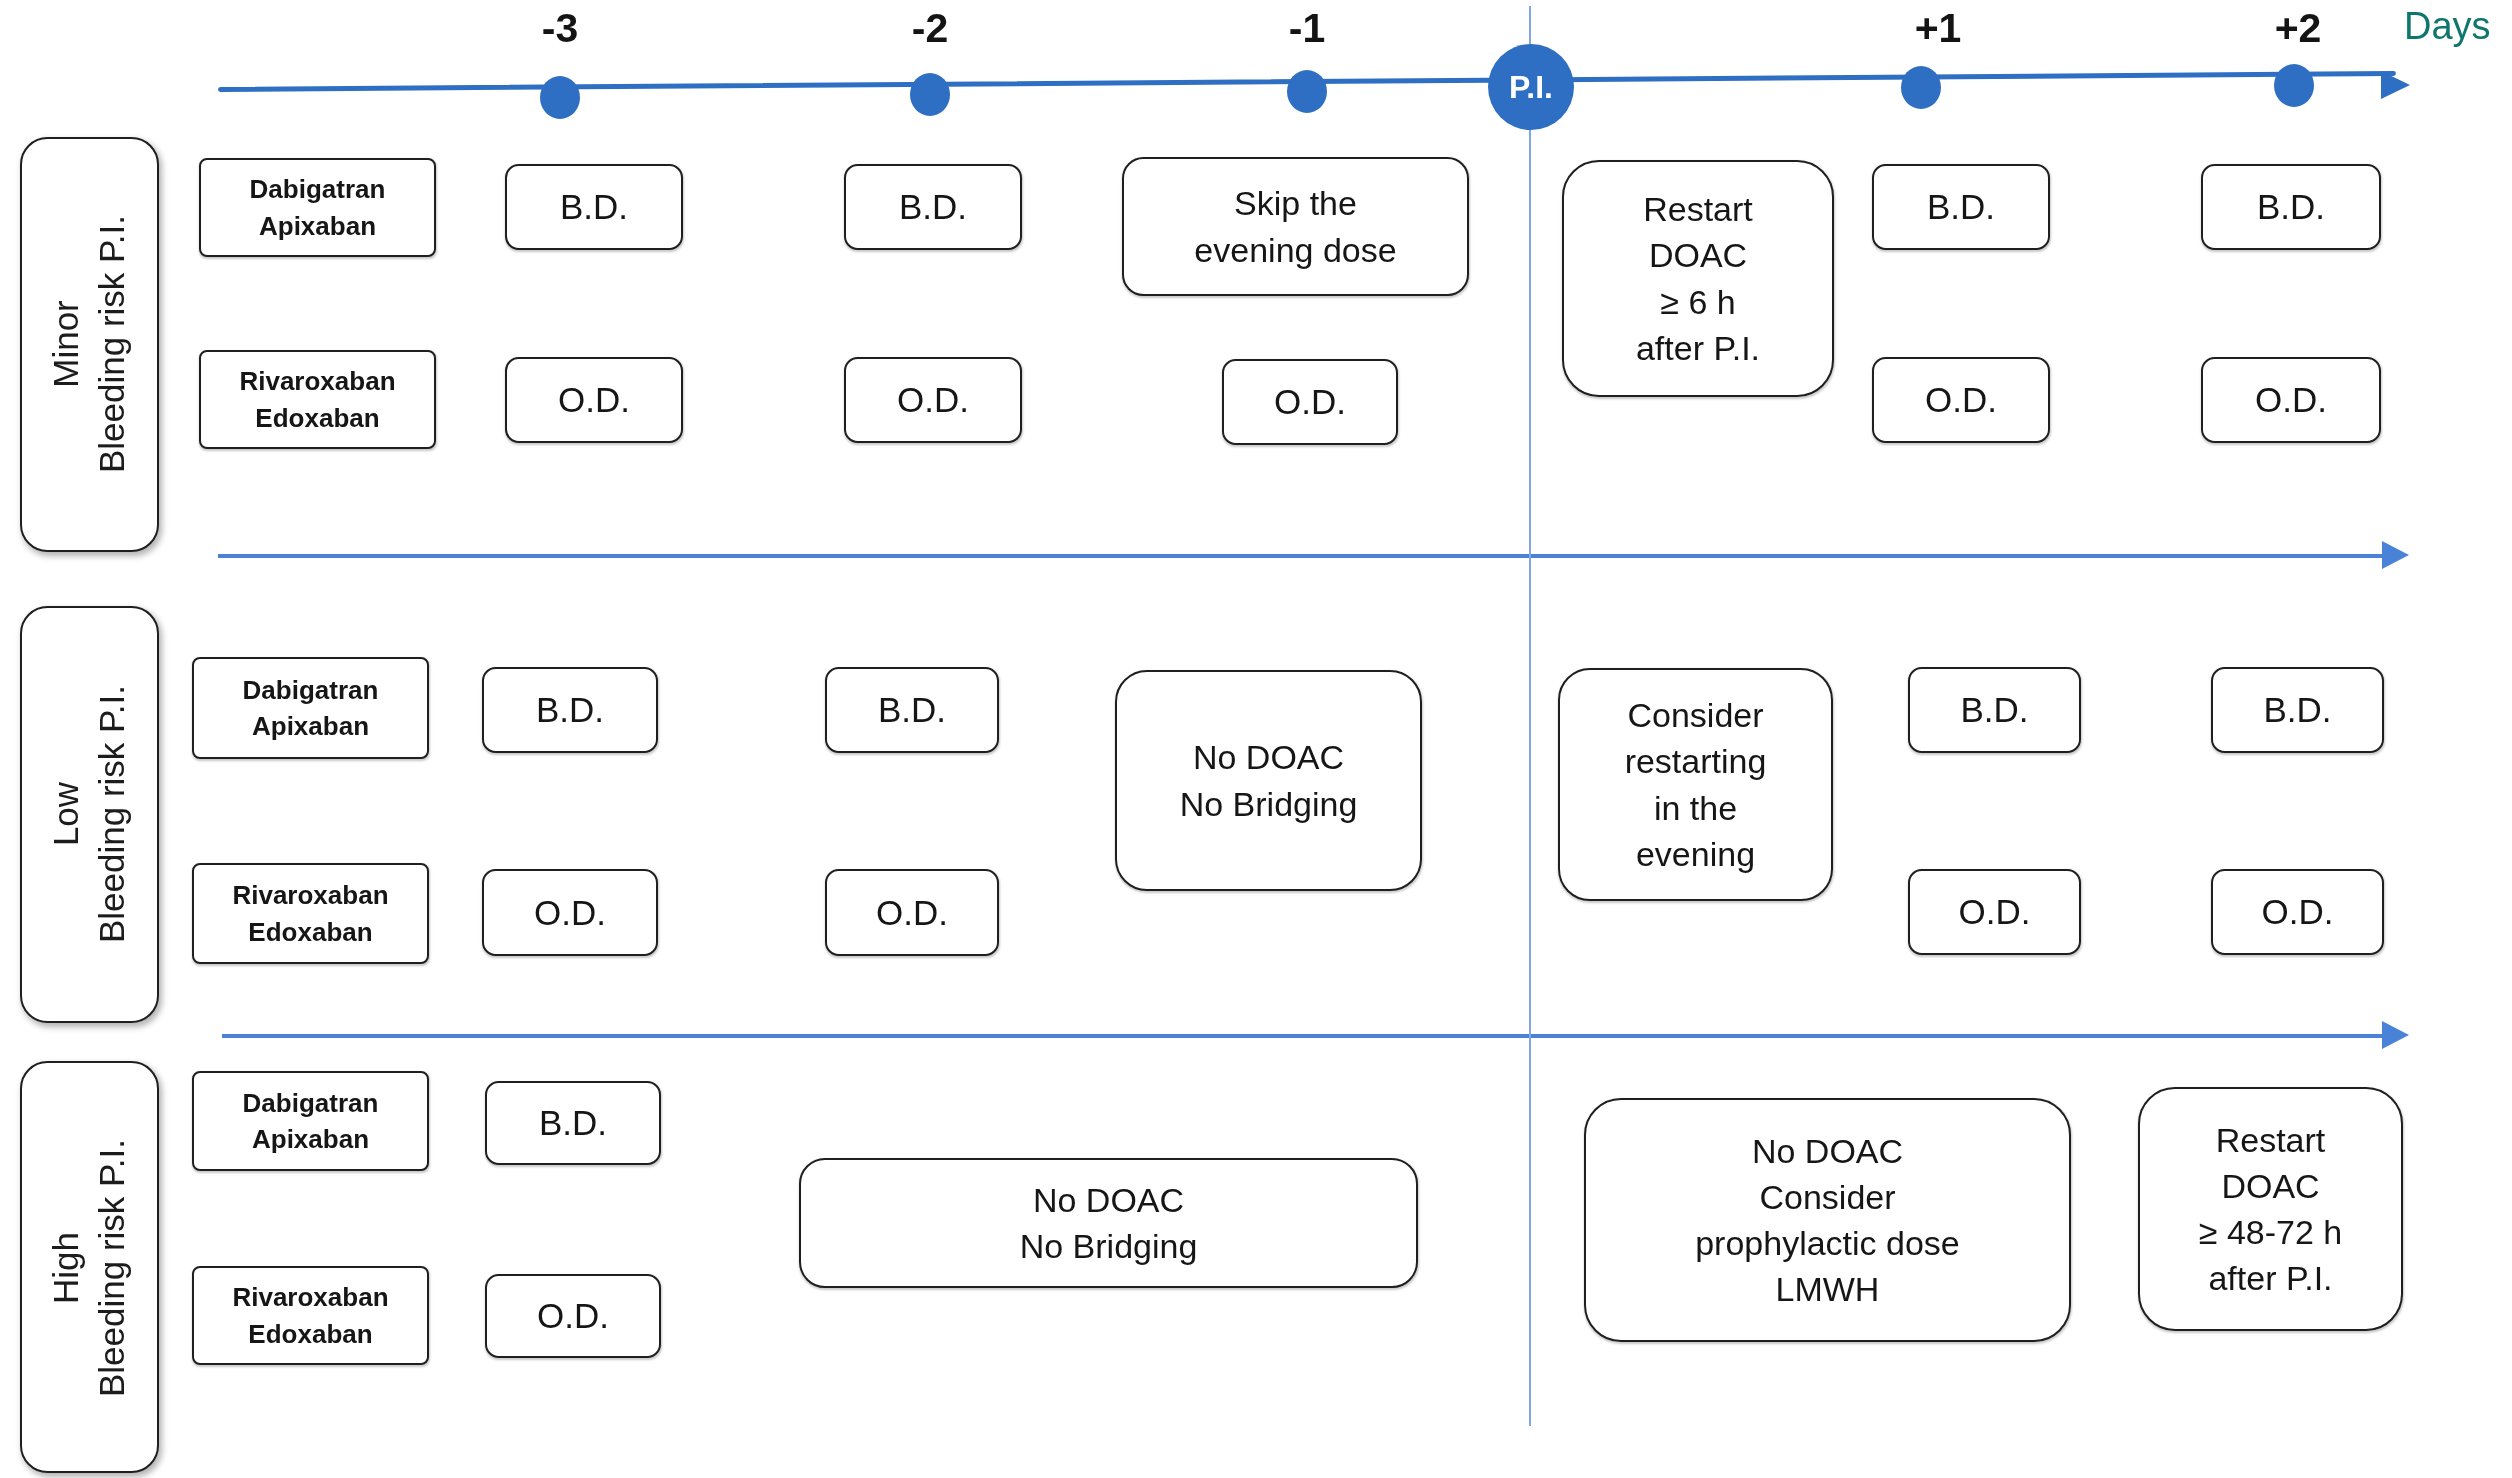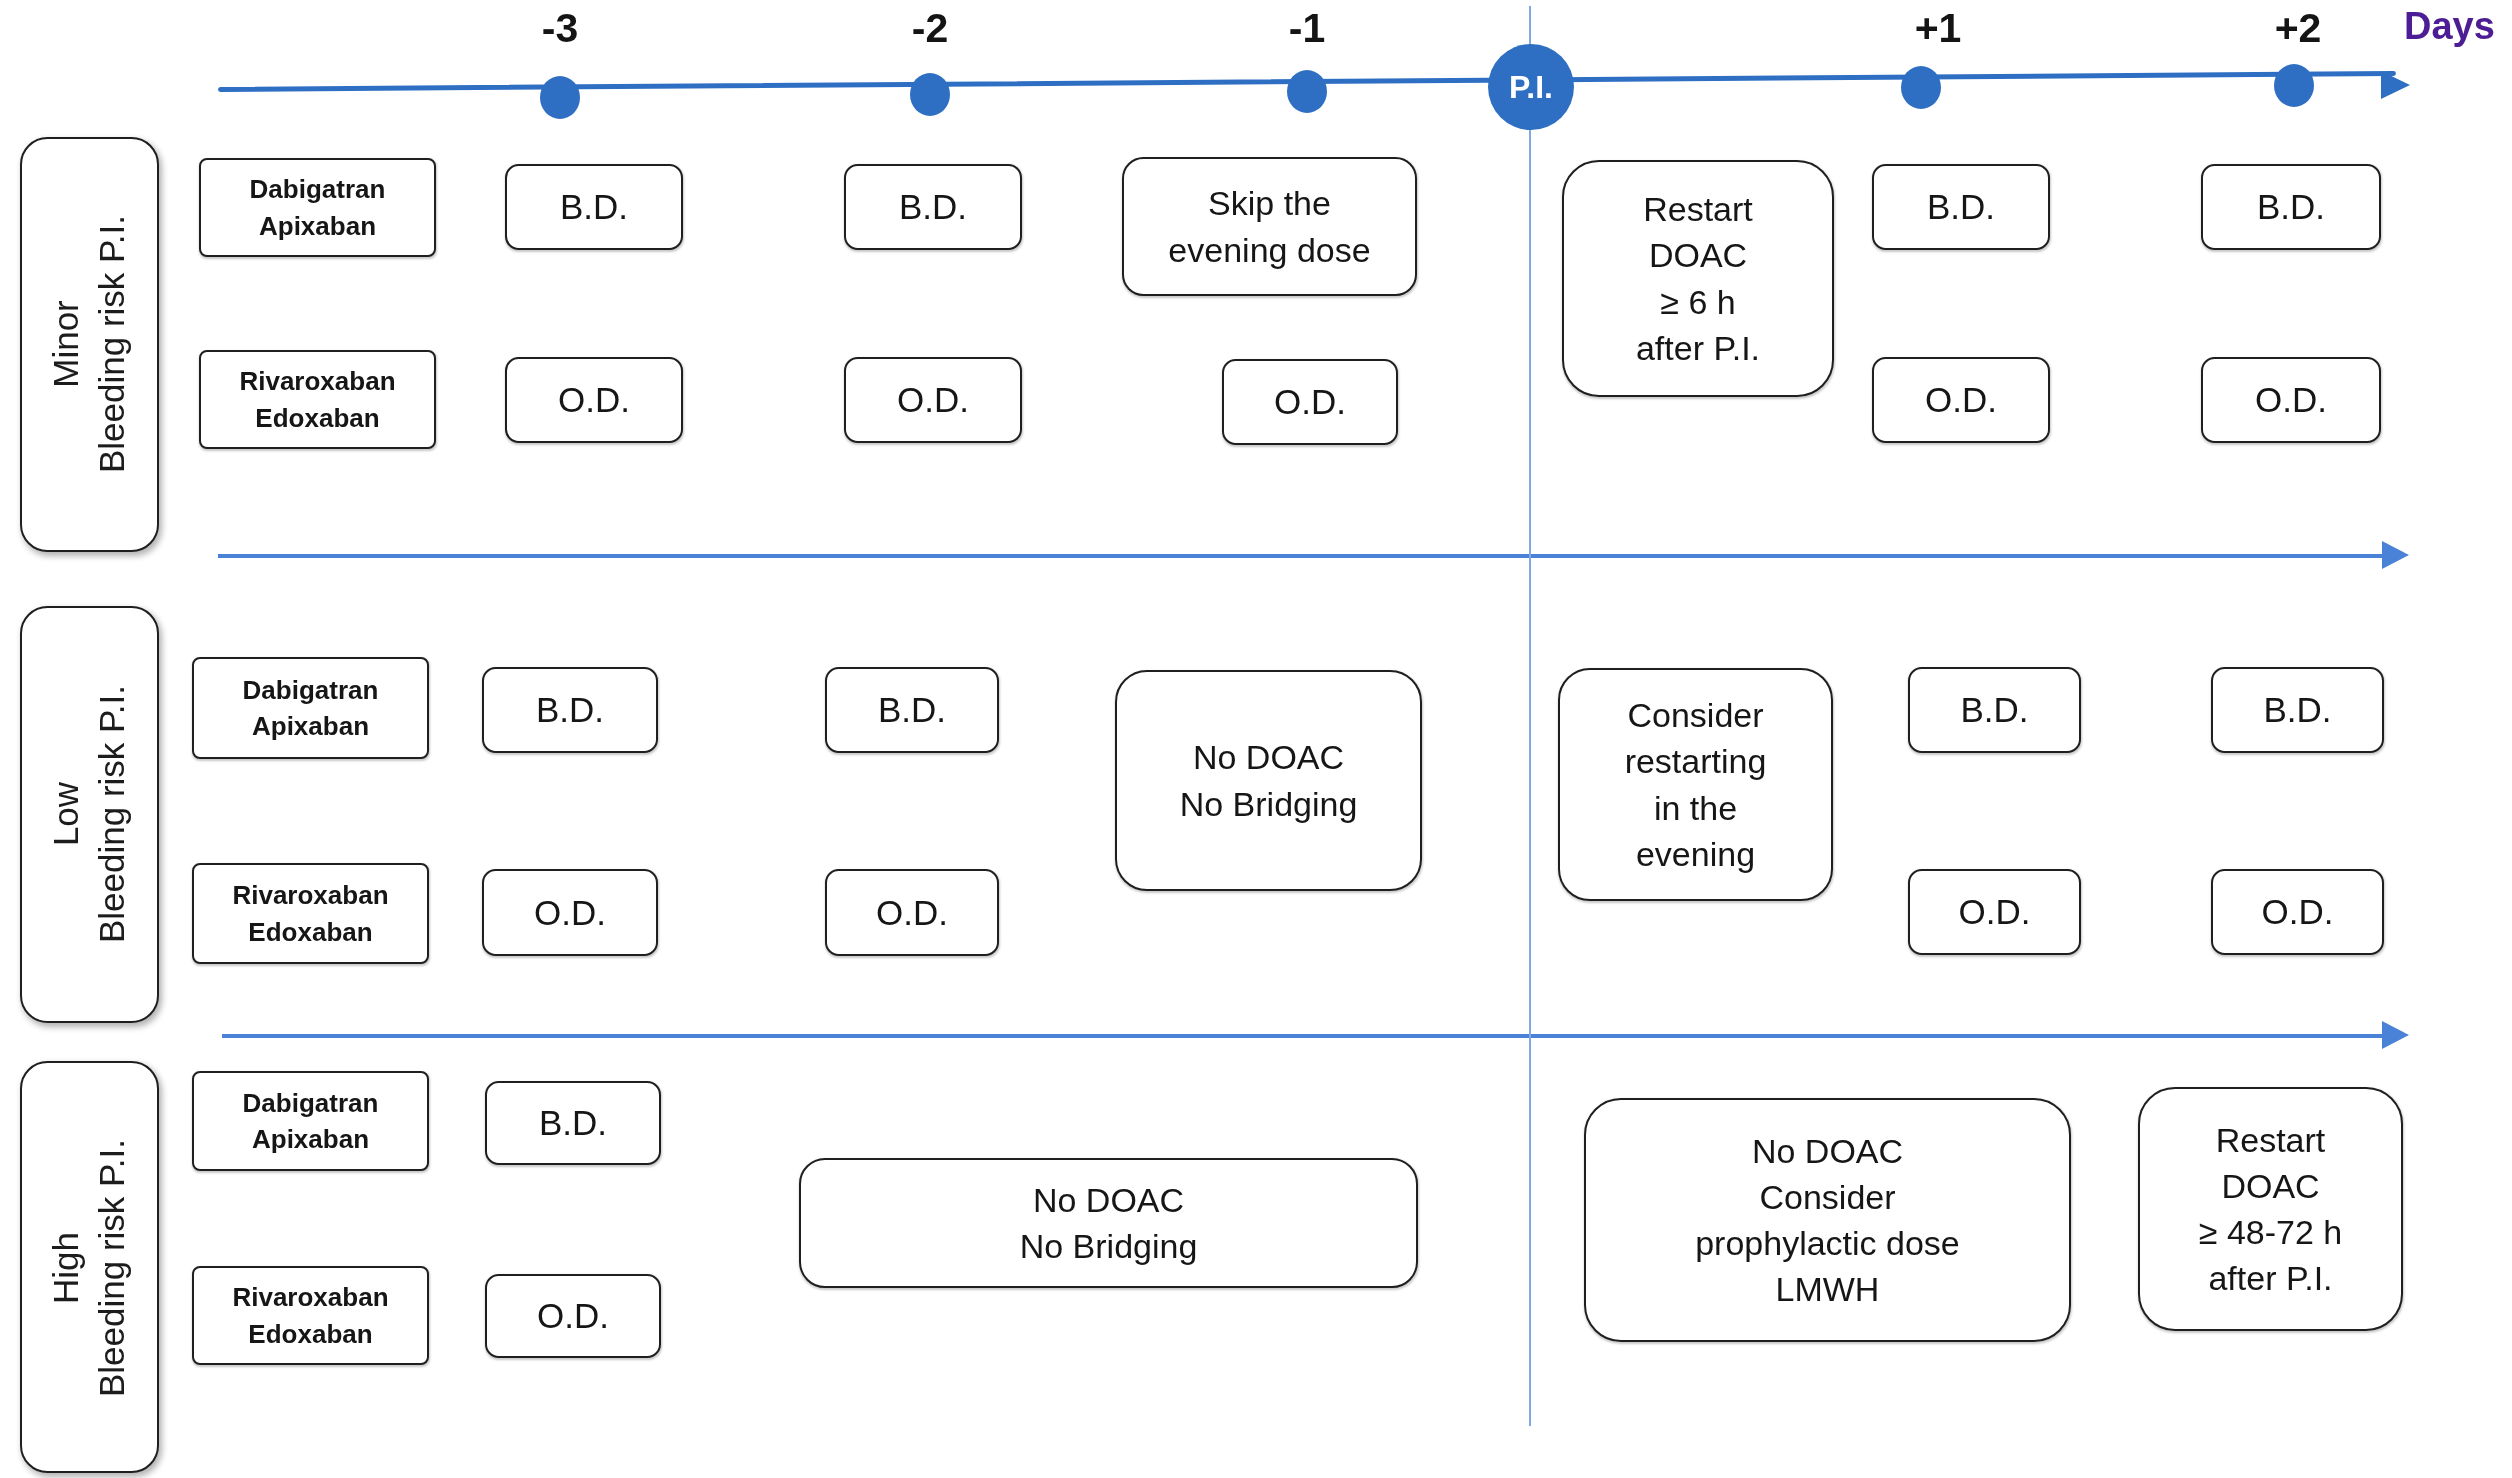--- a/index.html
+++ b/index.html
@@ -19,21 +19,21 @@
   .arrowhead{position:absolute;width:0;height:0;border-top:14.5px solid transparent;
              border-bottom:14.5px solid transparent;}
   .tl-arrow{border-left:29px solid var(--timeline_blue);}
   .dv-arrow{border-left:27.5px solid var(--divider_blue);}
   .tick{position:absolute;width:122px;text-align:center;font-size:41px;font-weight:700;color:#141414;}
   .dot{position:absolute;width:40px;height:43px;border-radius:50%;background:var(--timeline_blue);}
   .pi{position:absolute;width:86px;height:86px;border-radius:50%;background:var(--timeline_blue);
       display:flex;align-items:center;justify-content:center;color:#ffffff;
       font-size:32px;font-weight:700;z-index:3;}
   .vline{position:absolute;width:2.3px;background:var(--vline_blue);z-index:1;}
-  .days{position:absolute;font-size:38px;font-weight:700;color:#4c1d95;}
+  .days{position:absolute;font-size:38px;font-weight:400;color:#0f766e;}
 
   
   .divider{position:absolute;height:3.8px;background:var(--divider_blue);}
 
   
   .box{position:absolute;background:#ffffff;border:2.3px solid var(--box_border);
        display:flex;align-items:center;justify-content:center;text-align:center;
        white-space:pre-line;box-sizing:border-box;z-index:2;
        box-shadow:0.8px 1.5px 2.3px rgba(0,0,0,0.22);}
   .risk-box{border-radius:27.5px;box-shadow:2.3px 3.1px 6.1px rgba(0,0,0,0.30);}
@@ -76,21 +76,21 @@
   <div class="risk-label" style="left:89px;top:344px;width:397px;">Minor
 Bleeding risk P.I.</div>
 
   <div class="box drug" style="left:199px;top:158px;width:237px;height:99px;">Dabigatran
 Apixaban</div>
   <div class="box drug" style="left:199px;top:350px;width:237px;height:99px;">Rivaroxaban
 Edoxaban</div>
 
   <div class="box dose" style="left:493px;top:164px;width:178px;height:86px;">B.D.</div>
   <div class="box dose" style="left:832px;top:164px;width:178px;height:86px;">B.D.</div>
-  <div class="box note" style="left:1122px;top:157px;width:295px;height:139px;border-radius:21.4px;">Skip the
+  <div class="box note" style="left:1122px;top:157px;width:347px;height:139px;border-radius:21.4px;">Skip the
 evening dose</div>
   <div class="box note" style="left:1562px;top:160px;width:272px;height:237px;border-radius:37px;">Restart
 DOAC
 ≥ 6 h
 after P.I.</div>
   <div class="box dose" style="left:1860px;top:164px;width:178px;height:86px;">B.D.</div>
   <div class="box dose" style="left:2189px;top:164px;width:180px;height:86px;">B.D.</div>
 
   <div class="box dose" style="left:493px;top:357px;width:178px;height:86px;">O.D.</div>
   <div class="box dose" style="left:832px;top:357px;width:178px;height:86px;">O.D.</div>

